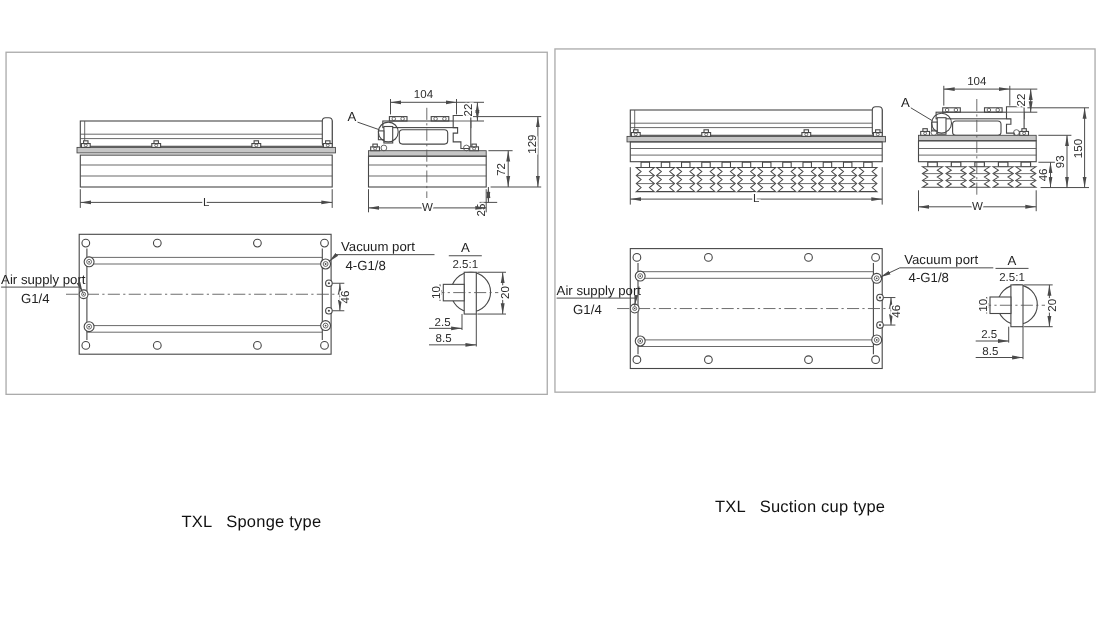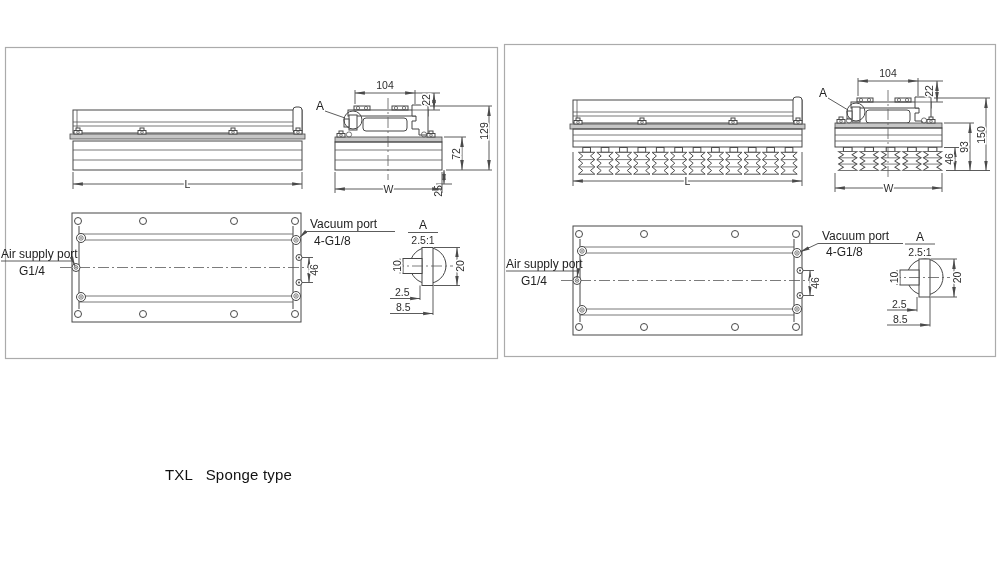--- a/index.html
+++ b/index.html
@@ -307,13 +307,14 @@
       <text class="dt mid" x="920" y="255.5">2.5:1</text>
       <text class="dt mid cen halo" x="894" y="277.5" transform="rotate(-90 894 277.5)">10</text>
       <text class="dt mid cen halo" x="957" y="277.5" transform="rotate(-90 957 277.5)">20</text>
       <text class="dt" x="892" y="307.5">2.5</text>
       <text class="dt" x="893" y="322.5">8.5</text>
     </g>
   </g>
 </svg>
 
 <div class="caption" style="left:165px;top:466px;">TXL   Sponge type</div>
+<div class="caption" style="left:650px;top:452px;">TXL   Suction cup type</div>
 </div>
 
 </body></html>

